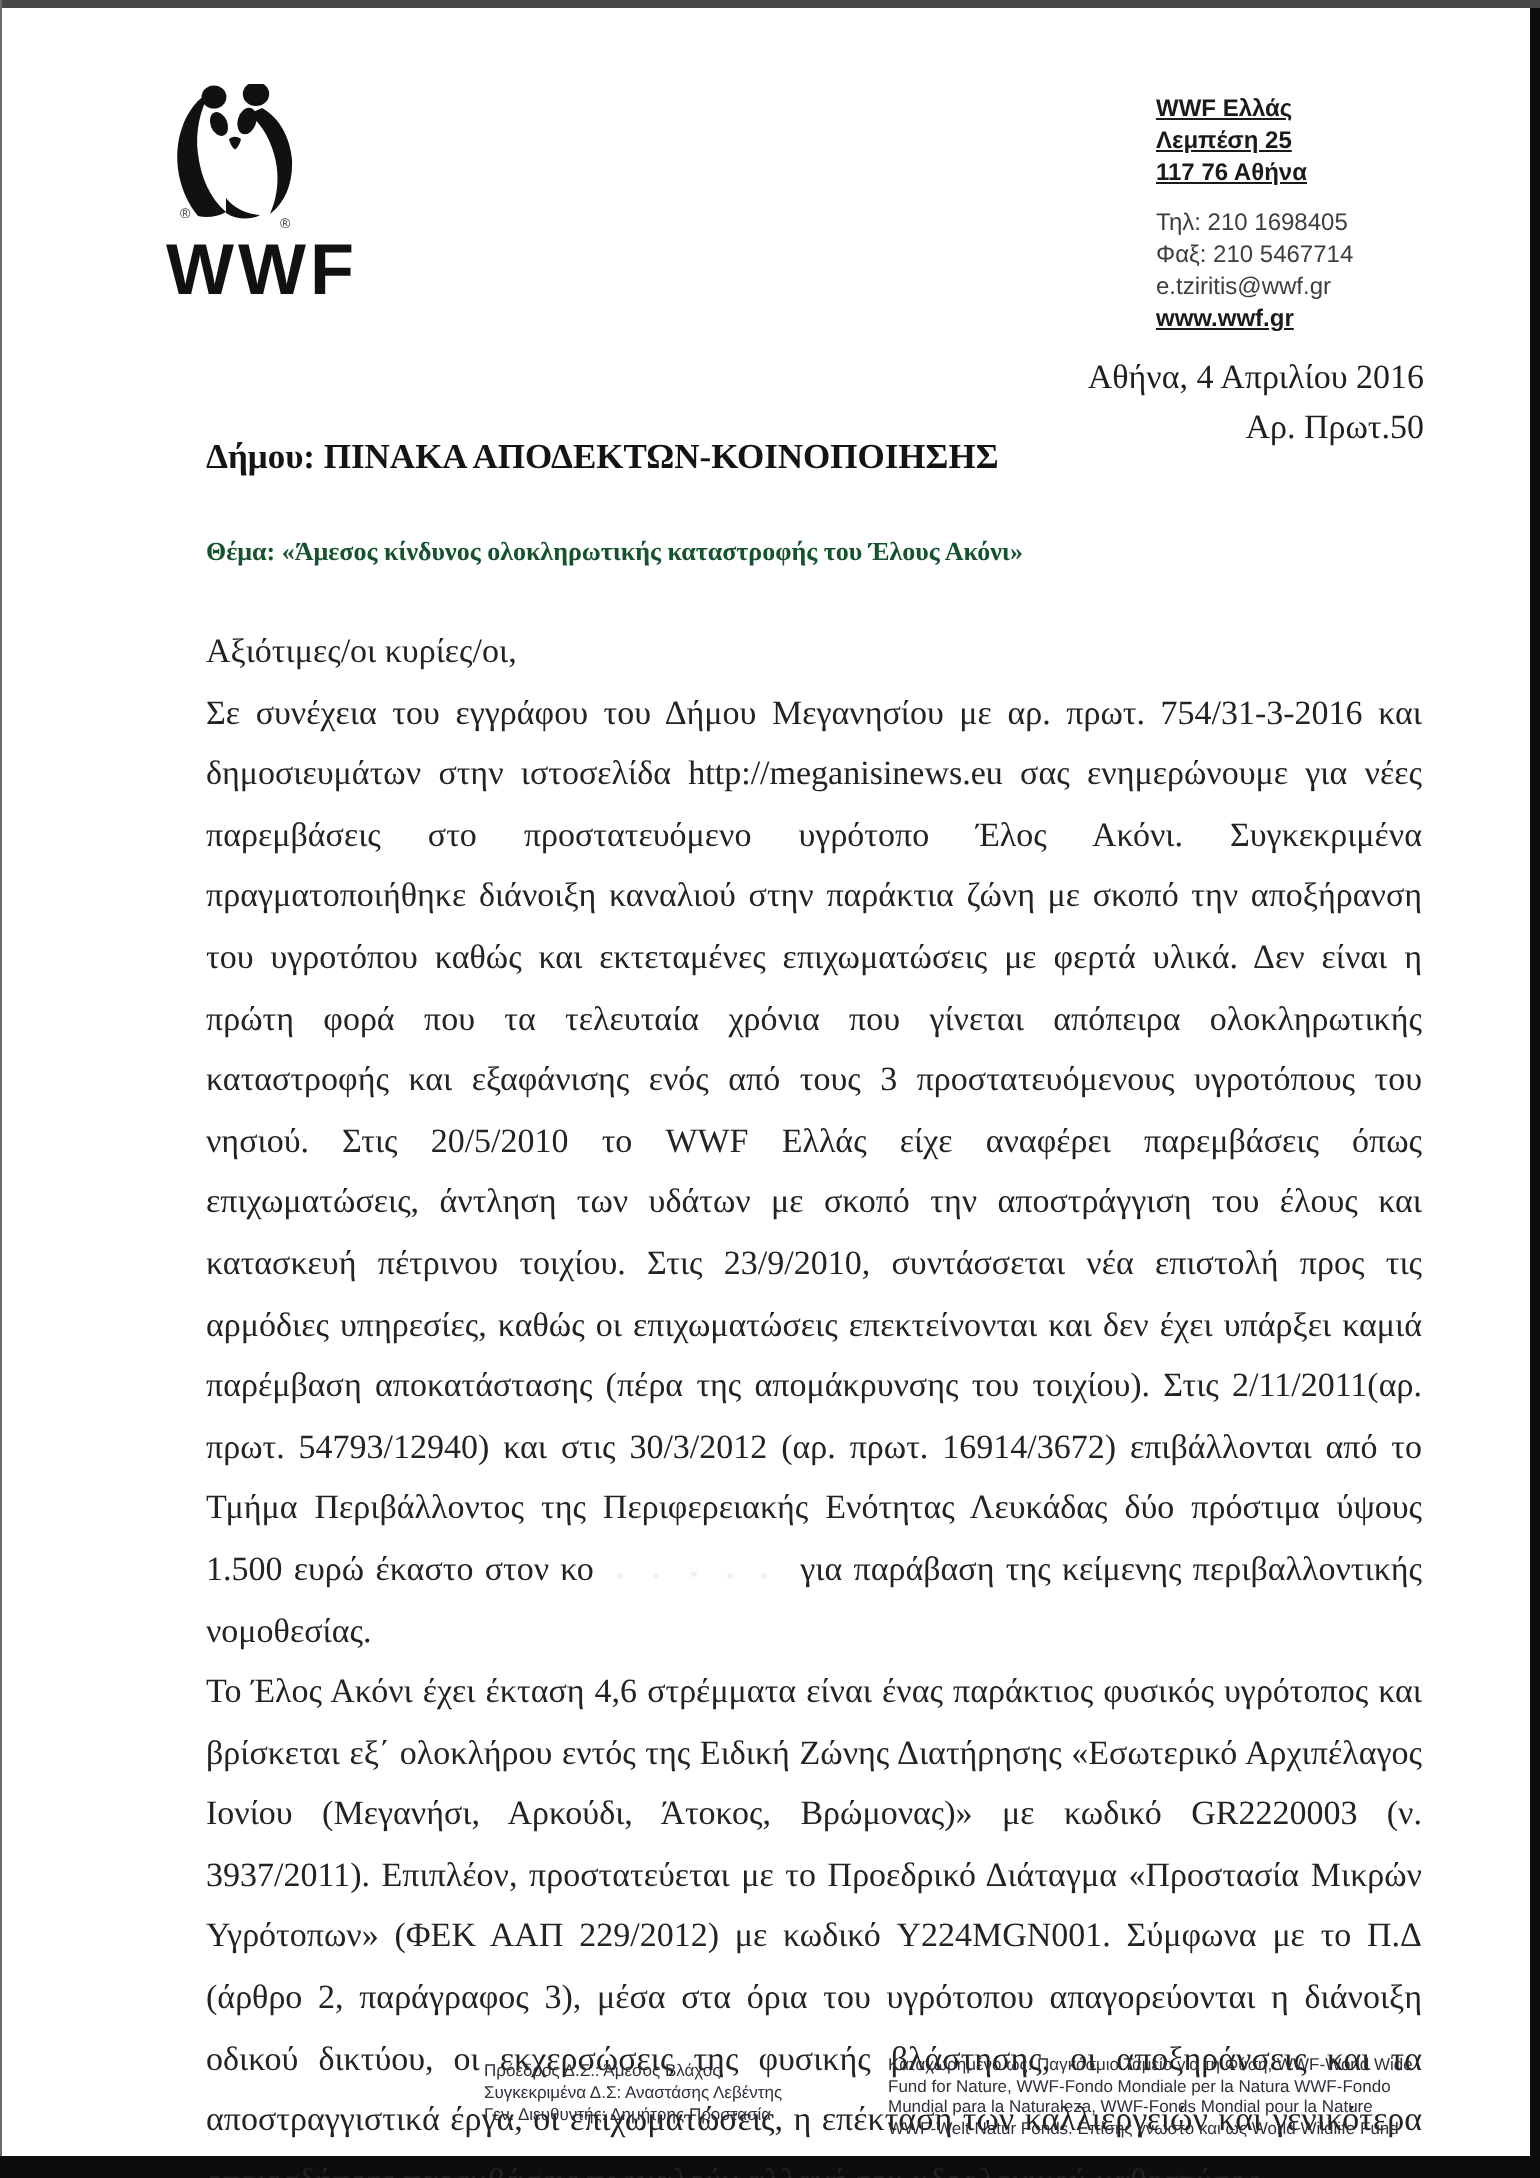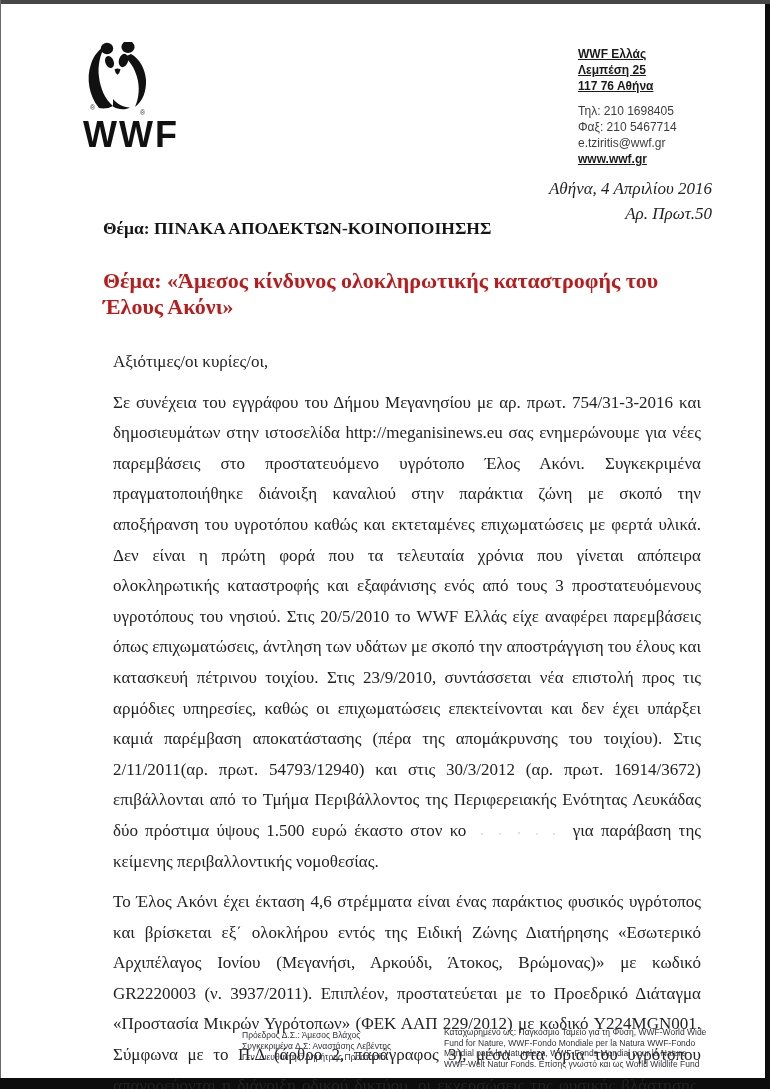--- a/index.html
+++ b/index.html
@@ -20,28 +20,28 @@
   .reg-left{left:5px;top:62px;}
   .reg-right{left:55px;top:67px;}
 
   
   .contact{position:absolute;left:578px;top:46px;font-family:"Liberation Sans",sans-serif;
            font-size:12px;line-height:16px;color:#3d3d3d;}
   .contact .b{font-weight:bold;color:#1a1a1a;text-decoration:underline;}
   .contact .gap{height:9px;}
 
   
-  .dateblock{position:absolute;right:58px;top:176px;text-align:right;font-size:17px;line-height:25px;color:#1f1f1f;font-style:italic;}
+  .dateblock{position:absolute;right:58px;top:176px;text-align:right;font-size:17px;line-height:25px;color:#1f1f1f;}
 
   
   .letter{position:absolute;left:103px;top:218px;width:608px;font-size:17px;color:#232323;}
   .pros{font-weight:bold;font-size:17.5px;color:#141414;}
-  .subject{font-weight:bold;font-size:22px;color:#b91c1c;margin-top:29px;}
+  .subject{font-weight:bold;font-size:13px;color:#14532d;margin-top:29px;}
   .bodytext{margin-top:27px;line-height:30.6px;text-align:justify;}
-  .bodytext p{margin:10px;}
+  .bodytext p{margin:0;}
   .redaction{display:inline-block;width:92px;height:13px;vertical-align:baseline;
              background:
                radial-gradient(2px 1.5px at 8px 11px,#9a9a9a 0,transparent 70%),
                radial-gradient(2px 1.5px at 26px 11px,#a5a5a5 0,transparent 70%),
                radial-gradient(2px 1.5px at 45px 10px,#9a9a9a 0,transparent 70%),
                radial-gradient(2px 1.5px at 63px 11px,#ababab 0,transparent 70%),
                radial-gradient(2px 1.5px at 80px 11px,#9f9f9f 0,transparent 70%);
              filter:blur(0.7px);opacity:0.75;}
 
   
@@ -90,21 +90,21 @@
     <div>e.tziritis@wwf.gr</div>
     <div class="b">www.wwf.gr</div>
   </div>
 
   <div class="dateblock">
     <div>Αθήνα, 4 Απριλίου 2016</div>
     <div>Αρ. Πρωτ.50</div>
   </div>
 
   <div class="letter">
-    <div class="pros">Θέμα: ΠΙΝΑΚΑ ΑΠΟΔΕΚΤΩΝ-ΚΟΙΝΟΠΟΙΗΣΗΣ</div>
+    <div class="pros">Δήμου: ΠΙΝΑΚΑ ΑΠΟΔΕΚΤΩΝ-ΚΟΙΝΟΠΟΙΗΣΗΣ</div>
     <div class="subject">Θέμα: «Άμεσος κίνδυνος ολοκληρωτικής καταστροφής του Έλους Ακόνι»</div>
     <div class="bodytext">
       <p>Αξιότιμες/οι κυρίες/οι,</p>
       <p><span>Σε συνέχεια του εγγράφου του Δήμου Μεγανησίου με αρ. πρωτ. 754/31-3-2016 και δημοσιευμάτων στην ιστοσελίδα http://meganisinews.eu σας ενημερώνουμε για νέες παρεμβάσεις στο προστατευόμενο υγρότοπο Έλος Ακόνι. Συγκεκριμένα πραγματοποιήθηκε διάνοιξη καναλιού στην παράκτια ζώνη με σκοπό την αποξήρανση του υγροτόπου καθώς και εκτεταμένες επιχωματώσεις με φερτά υλικά. Δεν είναι η πρώτη φορά που τα τελευταία χρόνια που γίνεται απόπειρα ολοκληρωτικής καταστροφής και εξαφάνισης ενός από τους 3 προστατευόμενους υγροτόπους του νησιού. Στις 20/5/2010 το WWF Ελλάς είχε αναφέρει παρεμβάσεις όπως επιχωματώσεις, άντληση των υδάτων με σκοπό την αποστράγγιση του έλους και κατασκευή πέτρινου τοιχίου. Στις 23/9/2010, συντάσσεται νέα επιστολή προς τις αρμόδιες υπηρεσίες, καθώς οι επιχωματώσεις επεκτείνονται και δεν έχει υπάρξει καμιά παρέμβαση αποκατάστασης (πέρα της απομάκρυνσης του τοιχίου). Στις 2/11/2011(αρ. πρωτ. 54793/12940) και στις 30/3/2012 (αρ. πρωτ. 16914/3672) επιβάλλονται από το Τμήμα Περιβάλλοντος της Περιφερειακής Ενότητας Λευκάδας δύο πρόστιμα ύψους 1.500 ευρώ έκαστο στον κο</span> <span class="redaction"></span> <span>για παράβαση της κείμενης περιβαλλοντικής νομοθεσίας.</span></p>
       <p>Το Έλος Ακόνι έχει έκταση 4,6 στρέμματα είναι ένας παράκτιος φυσικός υγρότοπος και βρίσκεται εξ΄ ολοκλήρου εντός της Ειδική Ζώνης Διατήρησης «Εσωτερικό Αρχιπέλαγος Ιονίου (Μεγανήσι, Αρκούδι, Άτοκος, Βρώμονας)» με κωδικό GR2220003 (ν. 3937/2011). Επιπλέον, προστατεύεται με το Προεδρικό Διάταγμα «Προστασία Μικρών Υγρότοπων» (ΦΕΚ ΑΑΠ 229/2012) με κωδικό Y224MGN001. Σύμφωνα με το Π.Δ (άρθρο 2, παράγραφος 3), μέσα στα όρια του υγρότοπου απαγορεύονται η διάνοιξη οδικού δικτύου, οι εκχερσώσεις της φυσικής βλάστησης, οι αποξηράνσεις και τα αποστραγγιστικά έργα, οι επιχωματώσεις, η επέκταση των καλλιεργειών και γενικότερα οποιεσδήποτε παρεμβάσεις προκαλούν αλλαγή του υδρολογικού καθεστώτος.</p>
     </div>
   </div>
 
   <div class="officers">
     <div>Πρόεδρος Δ.Σ.: Άμεσος Βλάχος</div>

